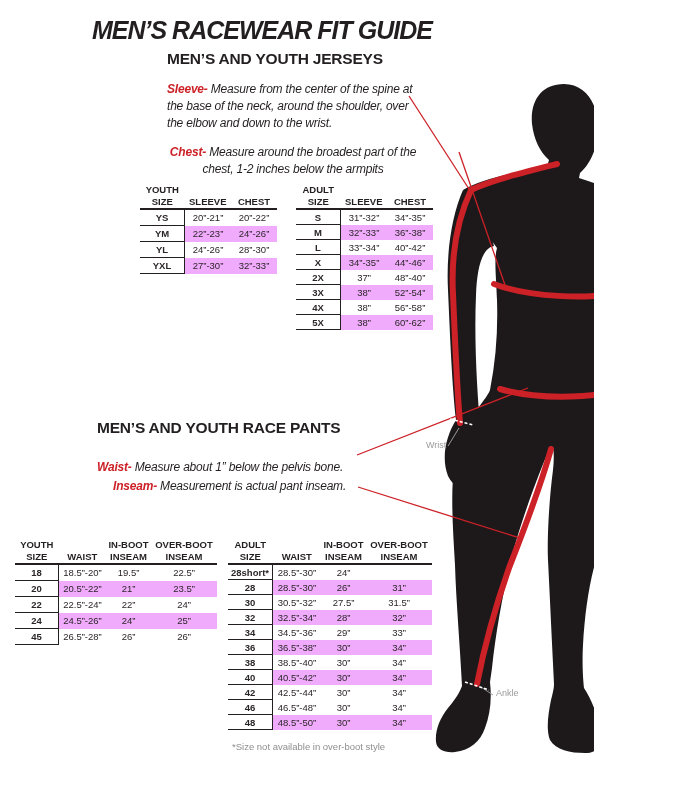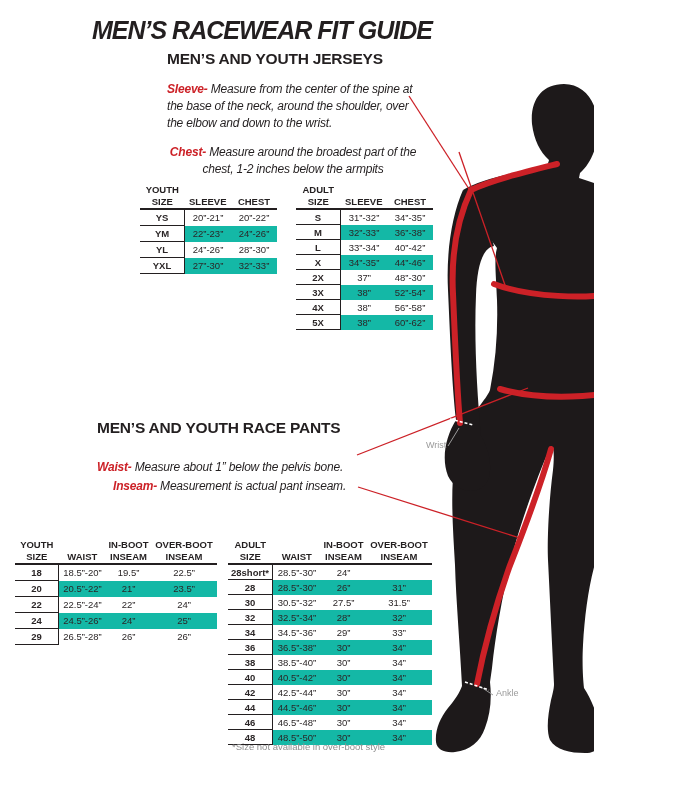--- a/index.html
+++ b/index.html
@@ -23,21 +23,21 @@
   .red-lbl{color:#cc2127;font-weight:bold;}
 
   .size-table table{border-collapse:collapse;table-layout:fixed;}
   .size-table th{font-weight:bold;font-size:9.5px;text-align:center;padding:0 1px;height:12px;
                  color:#231f20;overflow:hidden;margin-top:28px;}
   .size-table thead tr:last-child th{border-bottom:2px solid #231f20;height:13px;}
   .size-table td{font-size:9.5px;text-align:center;height:15px;padding:0 1px;color:#2b2627;
                  overflow:hidden;white-space:nowrap;}
   .size-table td.size-cell{font-weight:bold;font-size:9.5px;border-bottom:1.5px solid #231f20;
                  border-right:1.5px solid #231f20;background:#fff;margin-top:48px;}
-  .size-table tr.shade td.val-cell{background:#14b8a6;text-align:center;}
+  .size-table tr.shade td.val-cell{background:#f0abfc;text-align:center;}
   .rh14 td{height:14px;}
 
   .t-jy{left:140px;top:183px;}
   .t-ja{left:296px;top:183px;}
   .t-jy th:nth-child(1),.t-jy td:nth-child(1),
   .t-ja th:nth-child(1),.t-ja td:nth-child(1){width:42px;}
   .t-jy th:nth-child(2),.t-jy td:nth-child(2),
   .t-ja th:nth-child(2),.t-ja td:nth-child(2){width:44px;}
   .t-jy th:nth-child(3),.t-jy td:nth-child(3),
   .t-ja th:nth-child(3),.t-ja td:nth-child(3){width:44px;}
@@ -220,21 +220,21 @@
             <td class="val-cell">40”-42”</td>
           </tr>
           <tr class="shade">
             <td class="size-cell">X</td>
             <td class="val-cell">34”-35”</td>
             <td class="val-cell">44”-46”</td>
           </tr>
           <tr>
             <td class="size-cell">2X</td>
             <td class="val-cell">37”</td>
-            <td class="val-cell">48”-30”</td>
+            <td class="val-cell">48”-40”</td>
           </tr>
           <tr class="shade">
             <td class="size-cell">3X</td>
             <td class="val-cell">38”</td>
             <td class="val-cell">52”-54”</td>
           </tr>
           <tr>
             <td class="size-cell">4X</td>
             <td class="val-cell">38”</td>
             <td class="val-cell">56”-58”</td>
@@ -293,21 +293,21 @@
             <td class="val-cell">22”</td>
             <td class="val-cell">24”</td>
           </tr>
           <tr class="shade">
             <td class="size-cell">24</td>
             <td class="val-cell">24.5”-26”</td>
             <td class="val-cell">24”</td>
             <td class="val-cell">25”</td>
           </tr>
           <tr>
-            <td class="size-cell">29</td>
+            <td class="size-cell">45</td>
             <td class="val-cell">26.5”-28”</td>
             <td class="val-cell">26”</td>
             <td class="val-cell">26”</td>
           </tr>
         </tbody>
       </table>
     </div>
   <div class="abs txt-layer size-table t-pa">
       <table class="rh14">
         <thead>
@@ -372,26 +372,20 @@
             <td class="val-cell">40.5”-42”</td>
             <td class="val-cell">30”</td>
             <td class="val-cell">34”</td>
           </tr>
           <tr>
             <td class="size-cell">42</td>
             <td class="val-cell">42.5”-44”</td>
             <td class="val-cell">30”</td>
             <td class="val-cell">34”</td>
           </tr>
-          <tr class="shade">
-            <td class="size-cell">44</td>
-            <td class="val-cell">44.5”-46”</td>
-            <td class="val-cell">30”</td>
-            <td class="val-cell">34”</td>
-          </tr>
           <tr>
             <td class="size-cell">46</td>
             <td class="val-cell">46.5”-48”</td>
             <td class="val-cell">30”</td>
             <td class="val-cell">34”</td>
           </tr>
           <tr class="shade">
             <td class="size-cell">48</td>
             <td class="val-cell">48.5”-50”</td>
             <td class="val-cell">30”</td>

